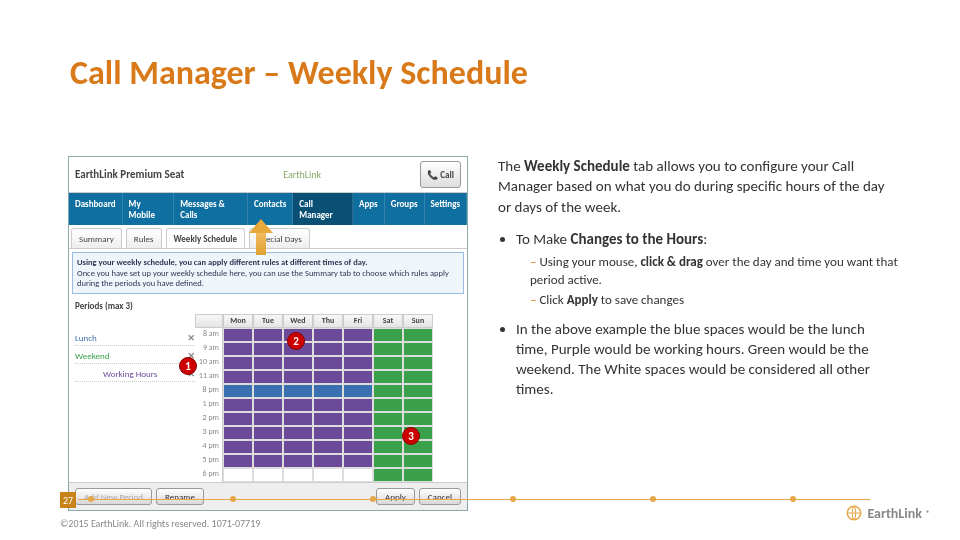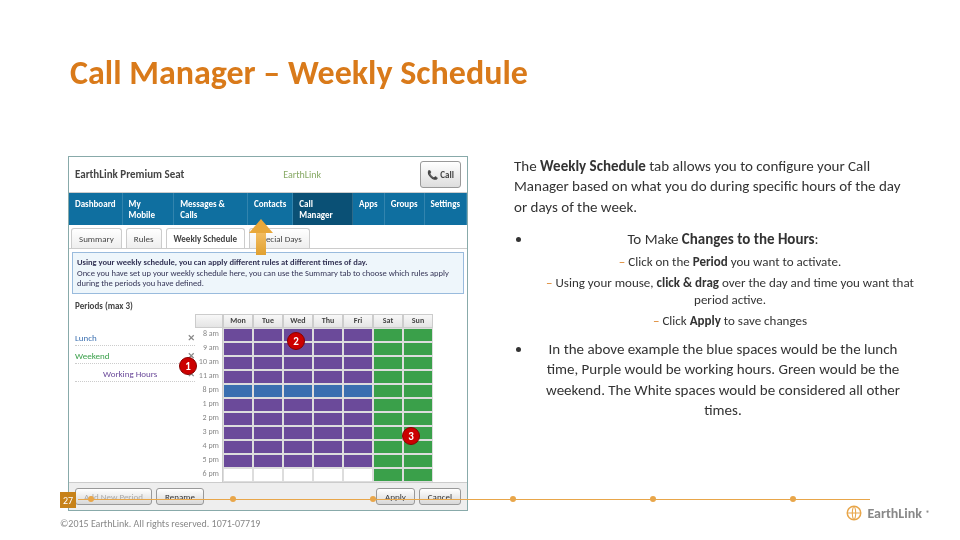--- a/index.html
+++ b/index.html
@@ -7,21 +7,21 @@
     width: 960px; height: 540px;
     font-family: "Segoe UI", Calibri, Arial, sans-serif;
     background: #fff;
     position: relative;
     overflow: hidden;
   }
   .slide-title {
     position: absolute; left: 70px; top: 52px;
     font-size: 34px; font-weight: 700; color: #d97a1a;
   }
-  .content { position: absolute; left: 68px; top: 156px; display: flex; gap: 46px; }
+  .content { position: absolute; left: 68px; top: 156px; display: flex; gap: 30px; }
   .screenshot {
     width: 400px; border: 1px solid #8aa; font-size: 9px; color: #444;
     background: #fff; position: relative;
   }
   .app-title {
     background: #fff; padding: 4px 6px; font-weight: 700; font-size: 11px;
     display: flex; justify-content: space-between; align-items: center;
     border-bottom: 1px solid #ccc;
   }
   .app-title .brand { color: #88aa66; font-size: 10px; font-weight: 400; }
@@ -87,21 +87,21 @@
     content:""; position:absolute; left:5px; top:10px; width:10px; height:26px;
     background: linear-gradient(#f6c26a,#e0a030);
   }
   .arrow-up::after {
     content:""; position:absolute; left:-2px; top:0; width:0; height:0;
     border-left:12px solid transparent; border-right:12px solid transparent;
     border-bottom:14px solid #e8a83a;
   }
   .text-col { width: 400px; font-size: 15px; color: #333; line-height: 1.35; }
   .text-col p { margin-bottom: 12px; }
-  .text-col ul { list-style-type: disc; margin-left: 18px; text-align: center; }
+  .text-col ul { list-style-type: disc; margin-left: 18px; }
   .text-col ul ul { list-style: none; margin-left: 14px; margin-top:4px; }
   .text-col ul ul li::before { content: "– "; color: #d97a1a; }
   .sub li { font-size: 13px; margin-bottom: 3px; }
   .footer {
     position: absolute; left: 0; right: 0; bottom: 20px; height: 28px;
     display:flex; align-items:center;
   }
   .footer .line {
     position:absolute; left: 78px; right: 90px; top: 7px;
     border-top: 1px solid #e8a64a;
@@ -287,21 +287,20 @@
   </div>
 
   <div class="text-col">
     <p>
       <span>The </span><b>Weekly Schedule</b><span> tab allows you to configure your Call Manager based on what you do during specific hours of the day or days of the week.</span>
     </p>
     <ul>
       <li>
         <span>To Make </span><b>Changes to the Hours</b><span>:</span>
         <ul class="sub">
-          <li><span>Click on the </span><b>Period</b><span> you want to activate.</span></li>
           <li><span>Using your mouse, </span><b>click &amp; drag</b><span> over the day and time you want that period active.</span></li>
           <li><span>Click </span><b>Apply</b><span> to save changes</span></li>
         </ul>
       </li>
       <li style="margin-top:10px;">In the above example the blue spaces would be the lunch time, Purple would be working hours. Green would be the weekend. The White spaces would be considered all other times.</li>
     </ul>
   </div>
 </div>
 
 <div class="footer">

